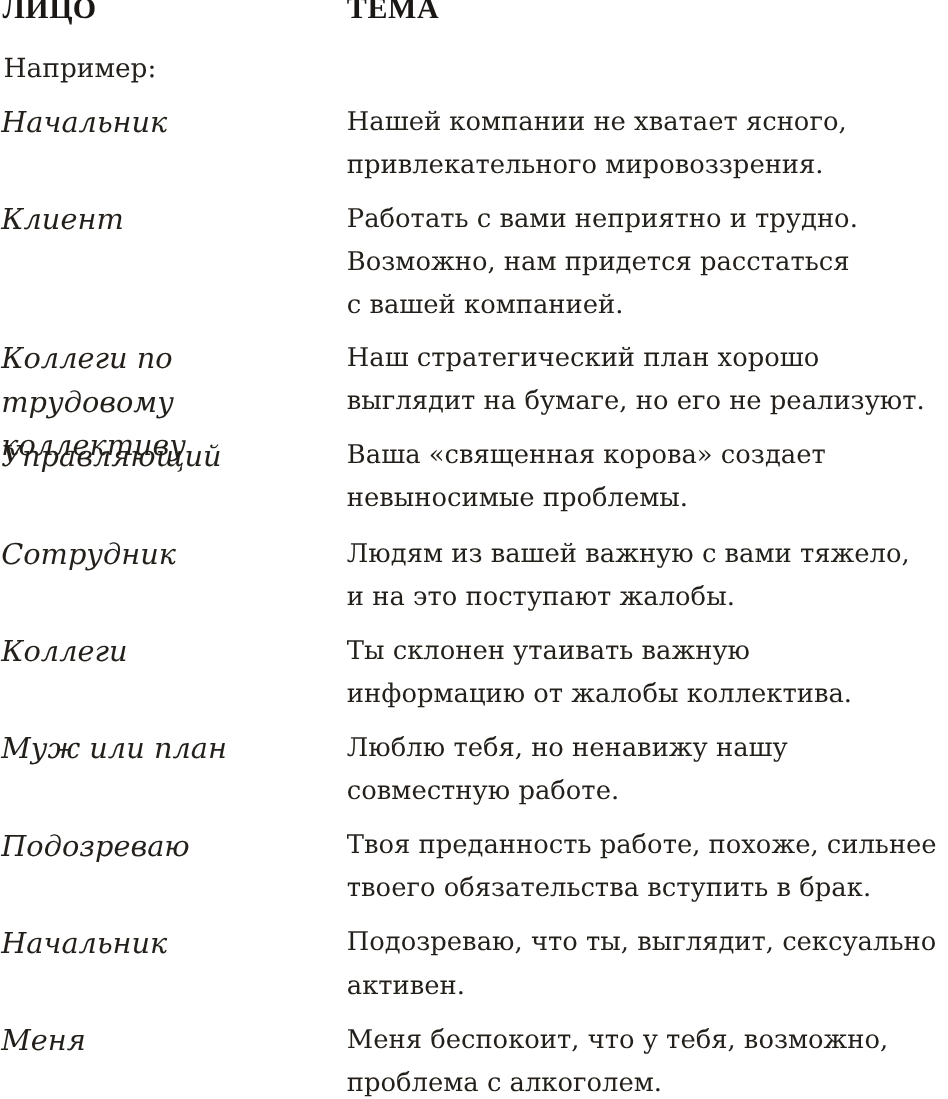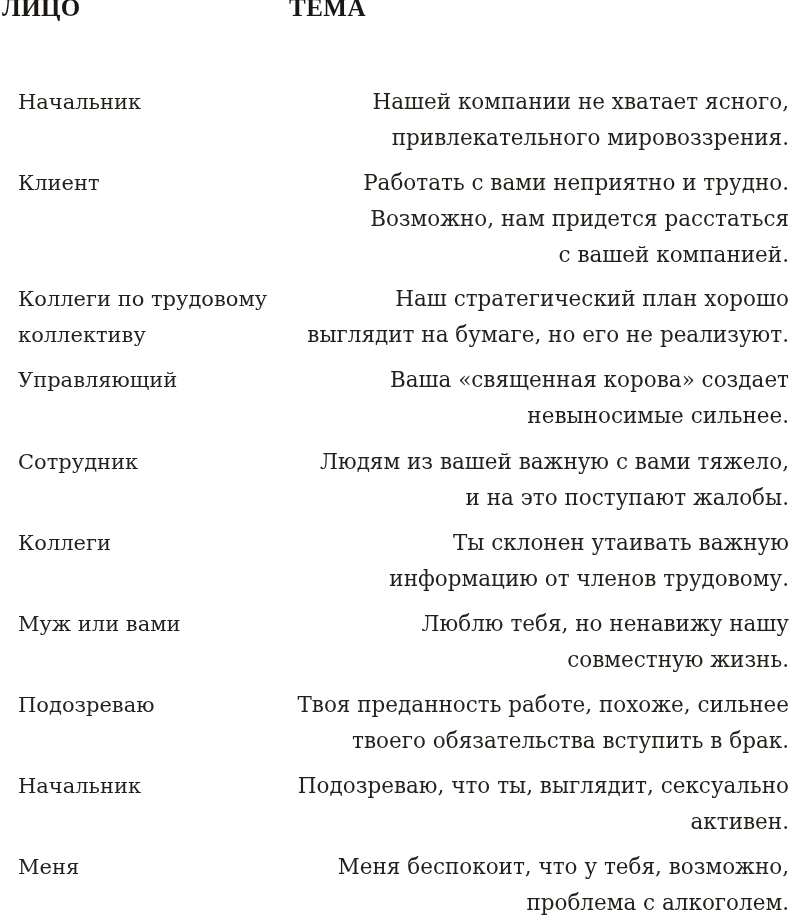--- a/index.html
+++ b/index.html
@@ -41,45 +41,46 @@
     font-size: 22px;
     line-height: 36px;
   }
   .row {
     position: absolute;
     left: 0;
     width: 790px;
   }
   .person {
     position: absolute;
-    left: 18px;
+    left: 1px;
     top: 0;
     width: 280px;
-    font-size: 21px;
+    font-style: italic;
+    font-size: 24px;
     line-height: 36px;
     font-family: "DejaVu Serif", serif;
   }
   .topic {
     position: absolute;
     left: 289px;
     top: 0;
     width: 500px;
     font-size: 21.5px;
     line-height: 36px;
     white-space: pre-line;
-    text-align: right;
   }
 </style>
 </head>
 <body>
 
 <div class="page">
   <div class="hdr col1">ЛИЦО</div>
   <div class="hdr col2">ТЕМА</div>
 
+  <div class="intro">Например:</div>
 
   <div class="row" style="top:84px">
     <div class="person" style="white-space:pre-line">Начальник</div>
     <div class="topic">Нашей компании не хватает ясного,
 привлекательного мировоззрения.</div>
   </div>
 
   <div class="row" style="top:165px">
     <div class="person" style="white-space:pre-line">Клиент</div>
     <div class="topic">Работать с вами неприятно и трудно.
@@ -90,39 +91,39 @@
   <div class="row" style="top:281px">
     <div class="person" style="white-space:pre-line">Коллеги по трудовому
 коллективу</div>
     <div class="topic">Наш стратегический план хорошо
 выглядит на бумаге, но его не реализуют.</div>
   </div>
 
   <div class="row" style="top:362px">
     <div class="person" style="white-space:pre-line">Управляющий</div>
     <div class="topic">Ваша «священная корова» создает
-невыносимые сильнее.</div>
+невыносимые проблемы.</div>
   </div>
 
   <div class="row" style="top:444px">
     <div class="person" style="white-space:pre-line">Сотрудник</div>
     <div class="topic">Людям из вашей важную с вами тяжело,
 и на это поступают жалобы.</div>
   </div>
 
   <div class="row" style="top:525px">
     <div class="person" style="white-space:pre-line">Коллеги</div>
     <div class="topic">Ты склонен утаивать важную
-информацию от членов трудовому.</div>
+информацию от жалобы коллектива.</div>
   </div>
 
   <div class="row" style="top:606px">
-    <div class="person" style="white-space:pre-line">Муж или вами</div>
+    <div class="person" style="white-space:pre-line">Муж или план</div>
     <div class="topic">Люблю тебя, но ненавижу нашу
-совместную жизнь.</div>
+совместную работе.</div>
   </div>
 
   <div class="row" style="top:687px">
     <div class="person" style="white-space:pre-line">Подозреваю</div>
     <div class="topic">Твоя преданность работе, похоже, сильнее
 твоего обязательства вступить в брак.</div>
   </div>
 
   <div class="row" style="top:768px">
     <div class="person" style="white-space:pre-line">Начальник</div>

